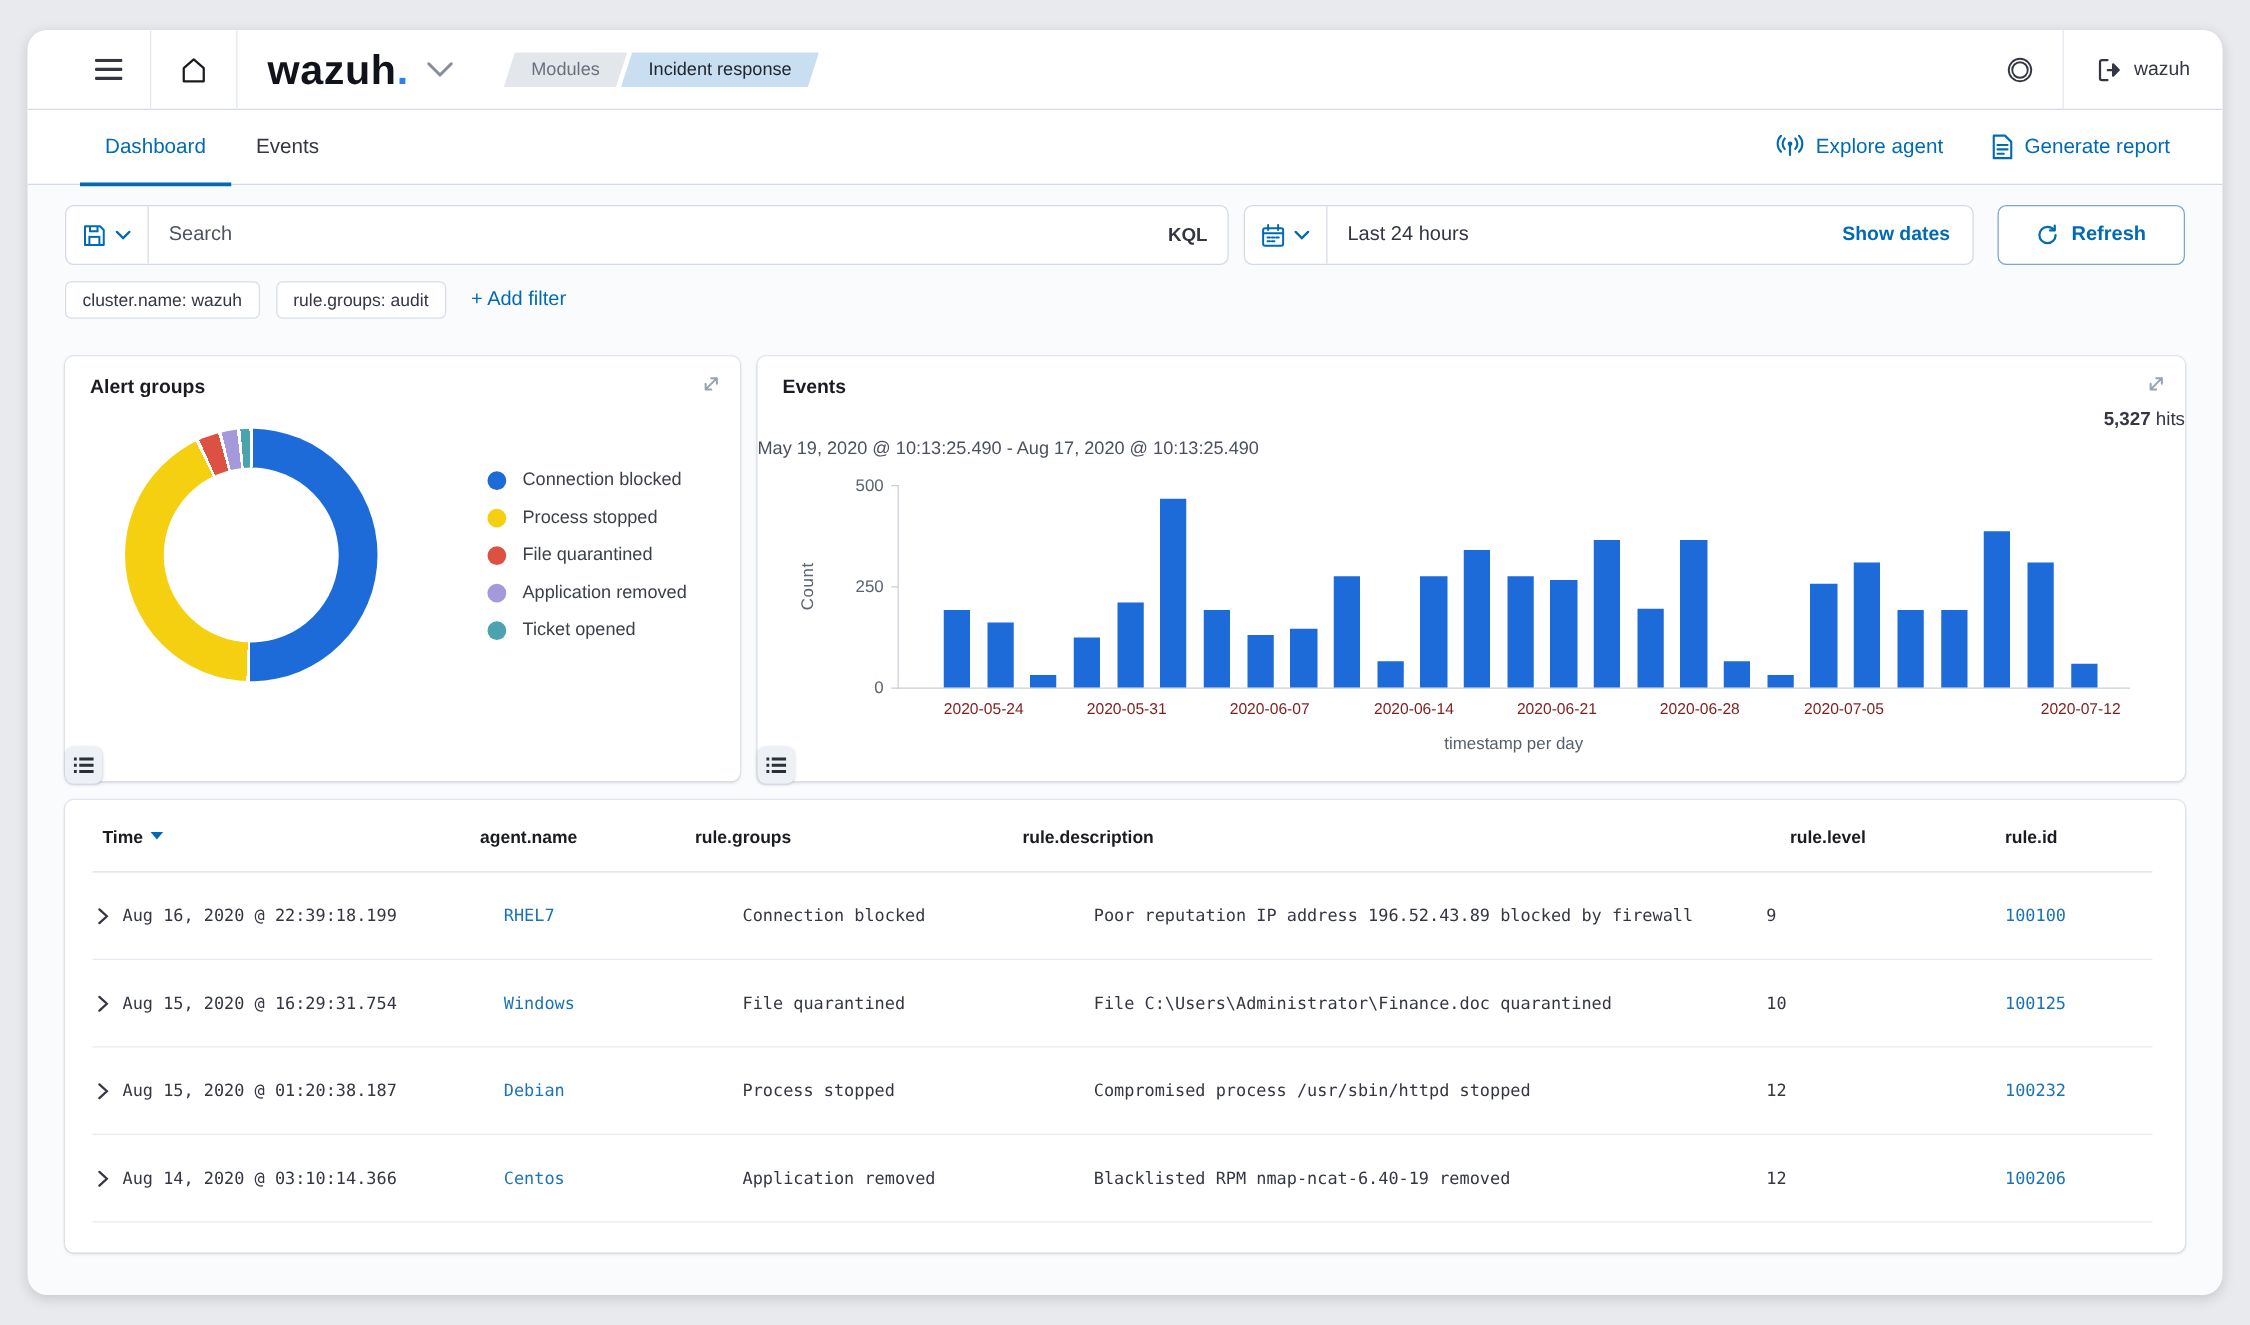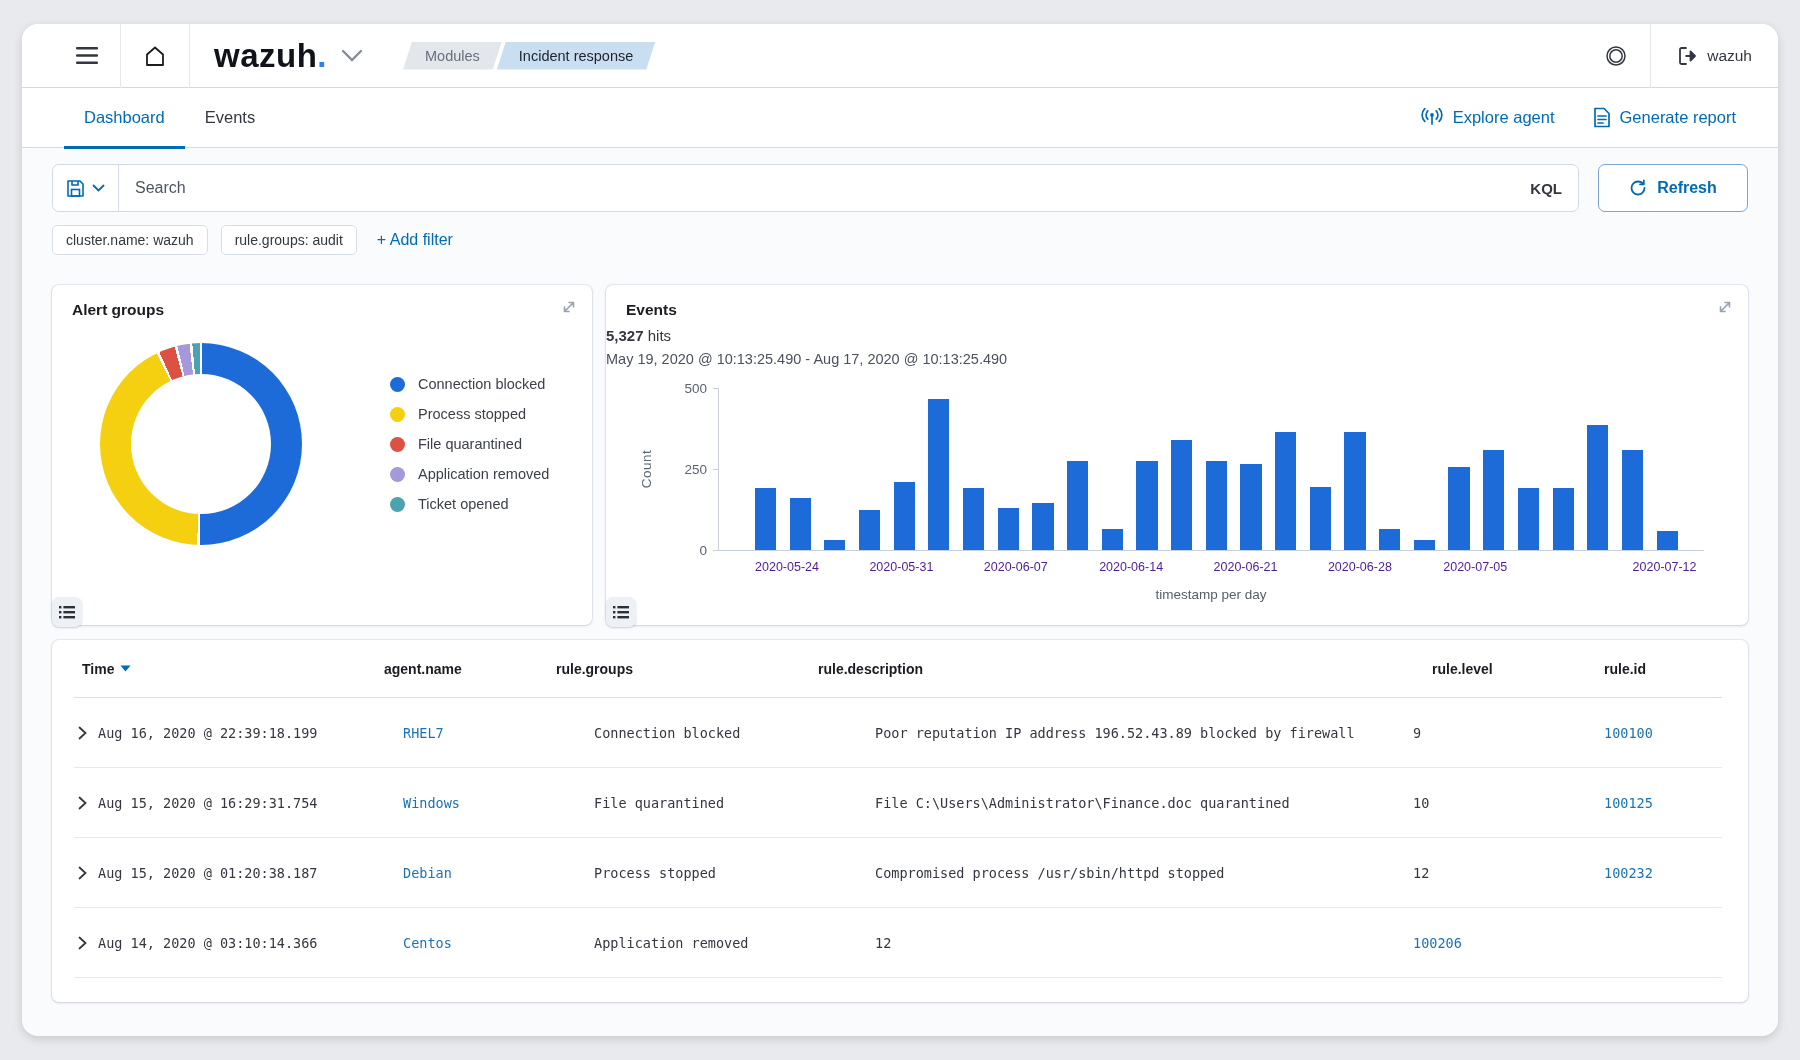--- a/index.html
+++ b/index.html
@@ -63,33 +63,33 @@
   .corner-btn { position:absolute; left:0; bottom:-2px; width:30px; height:30px; background:#edf0f5; border-radius:7px;
                 display:flex; align-items:center; justify-content:center; cursor:pointer; box-shadow:0 1px 2px rgba(120,130,150,.35); }
 
   .alerts-body { display:flex; align-items:center; padding:24px 0 0 48px; }
   .donut { width:202px; height:202px; border-radius:50%; position:relative; flex:none; }
   .donut::after { content:''; position:absolute; inset:31px; background:#fff; border-radius:50%; }
   .legend { list-style:none; margin-left:88px; }
   .legend li { display:flex; align-items:center; gap:13px; height:30px; font-size:14.5px; color:#3c4149; }
   .legend-dot { width:15px; height:15px; border-radius:50%; flex:none; }
 
-  .events-hits { text-align:left; margin-top:8px; font-size:15px; color:#343741; }
+  .events-hits { text-align:right; margin-top:8px; font-size:15px; color:#343741; }
   .events-hits b { font-weight:700; }
   .events-range { margin-top:7px; font-size:14.5px; color:#4b515c; }
 
   .chart-area { position:relative; margin:21px 44px 0 112px; height:163px; }
   .plot { position:absolute; inset:0; border-left:1px solid #c9cfd9; border-bottom:1px solid #c9cfd9; }
   .bar { position:absolute; bottom:0; background:#1c6bd9; }
   .ytick { position:absolute; right:calc(100% + 12px); transform:translateY(-50%); font-size:13.5px; color:#5a6472; }
   .ytickmark { position:absolute; right:100%; width:6px; height:1px; background:#c9cfd9; }
   .ylabel { position:absolute; right:calc(100% + 52px); top:50%; transform:rotate(-90deg) translateX(22%); transform-origin:center;
             font-size:13.5px; color:#5a6472; letter-spacing:.5px; }
   .xlabels { position:absolute; top:100%; left:0; right:0; height:20px; }
-  .xlabel { position:absolute; top:9px; transform:translateX(-50%); font-size:12.5px; color:#4c1d95; white-space:nowrap; }
+  .xlabel { position:absolute; top:9px; transform:translateX(-50%); font-size:12.5px; color:#7f1d1d; white-space:nowrap; }
   .chart-caption { text-align:center; margin:36px 0 0 68px; font-size:13.5px; color:#555e69; }
 
   
   .table-card { margin-top:15px; background:#fff; border-radius:7px; padding:0 26px 24px 22px;
                 box-shadow:0 1px 3px rgba(110,120,140,.22), 0 0 0 1px rgba(213,219,229,.5); }
   .t-grid { display:grid; grid-template-columns:310px 172px 262px 1fr 172px 118px; align-items:center; }
   .t-head { height:58px; border-bottom:1px solid #d9dee7; }
   .t-head > div { font-size:14px; font-weight:700; color:#1a1c21; display:flex; align-items:center; gap:6px; }
   .t-head .sortable { cursor:pointer; }
   .t-row { height:70px; border-bottom:1px solid #e6eaf0; font-family:"DejaVu Sans Mono","Liberation Mono",monospace; font-size:13.5px; color:#343741;gap:19px; }
@@ -187,20 +187,34 @@
               <path d="M6 2v4h6V2"></path>
             </svg>
           <svg width="13" height="8" viewBox="0 0 13 8" fill="none" stroke="#006bb4" stroke-width="1.8" stroke-linecap="round">
               <path d="M1.5 1.5 6.5 6.5l5-5"></path>
             </svg>
         </div>
         <input class="search-input" type="text" placeholder="Search" style="">
         <div class="kql">KQL</div>
       </div>
 
+      <div class="date-box">
+        <div class="box-left">
+          <svg width="19" height="19" viewBox="0 0 19 19" fill="none" stroke="#006bb4" stroke-width="1.6">
+              <rect x="1.5" y="3.5" width="16" height="14" rx="1.5"></rect>
+              <path d="M5.5 1v4M13.5 1v4M1.5 7.5h16" stroke-linecap="round"></path>
+              <path d="M5 11h2M8.5 11h2M12 11h2M5 14h2M8.5 14h2" stroke-linecap="round"></path>
+            </svg>
+          <svg width="13" height="8" viewBox="0 0 13 8" fill="none" stroke="#006bb4" stroke-width="1.8" stroke-linecap="round">
+              <path d="M1.5 1.5 6.5 6.5l5-5"></path>
+            </svg>
+        </div>
+        <div class="date-range">Last 24 hours</div>
+        <div class="show-dates">Show dates</div>
+      </div>
 
       <button class="refresh-btn">
         <svg width="18" height="18" viewBox="0 0 18 18" fill="none" stroke="#006bb4" stroke-width="1.8" stroke-linecap="round">
             <path d="M15.5 9A6.5 6.5 0 1 1 9 2.5c2.2 0 4.1 1 5.3 2.6"></path>
             <path d="M14.8 1.5v3.8H11" stroke-linejoin="round"></path>
           </svg>
         <span>Refresh</span>
       </button>
     </div>
 
@@ -398,20 +412,21 @@
             <div class="cell-time">
               <span class="row-caret">
                 <svg width="9" height="14" viewBox="0 0 9 14" fill="none" stroke="#343741" stroke-width="1.8" stroke-linecap="round">
                   <path d="M1.5 1.5 7.5 7l-6 5.5"></path>
                 </svg>
               </span>
               <span>Aug 14, 2020 @ 03:10:14.366</span>
             </div>
             <div><span class="t-link">Centos</span></div>
             <div>Application removed</div>
+            <div>Blacklisted RPM nmap-ncat-6.40-19 removed</div>
             <div>12</div>
             <div><span class="t-link">100206</span></div>
           </div>
         </div>
     </section>
 
   </main>
 </div>
 
 </body></html>

